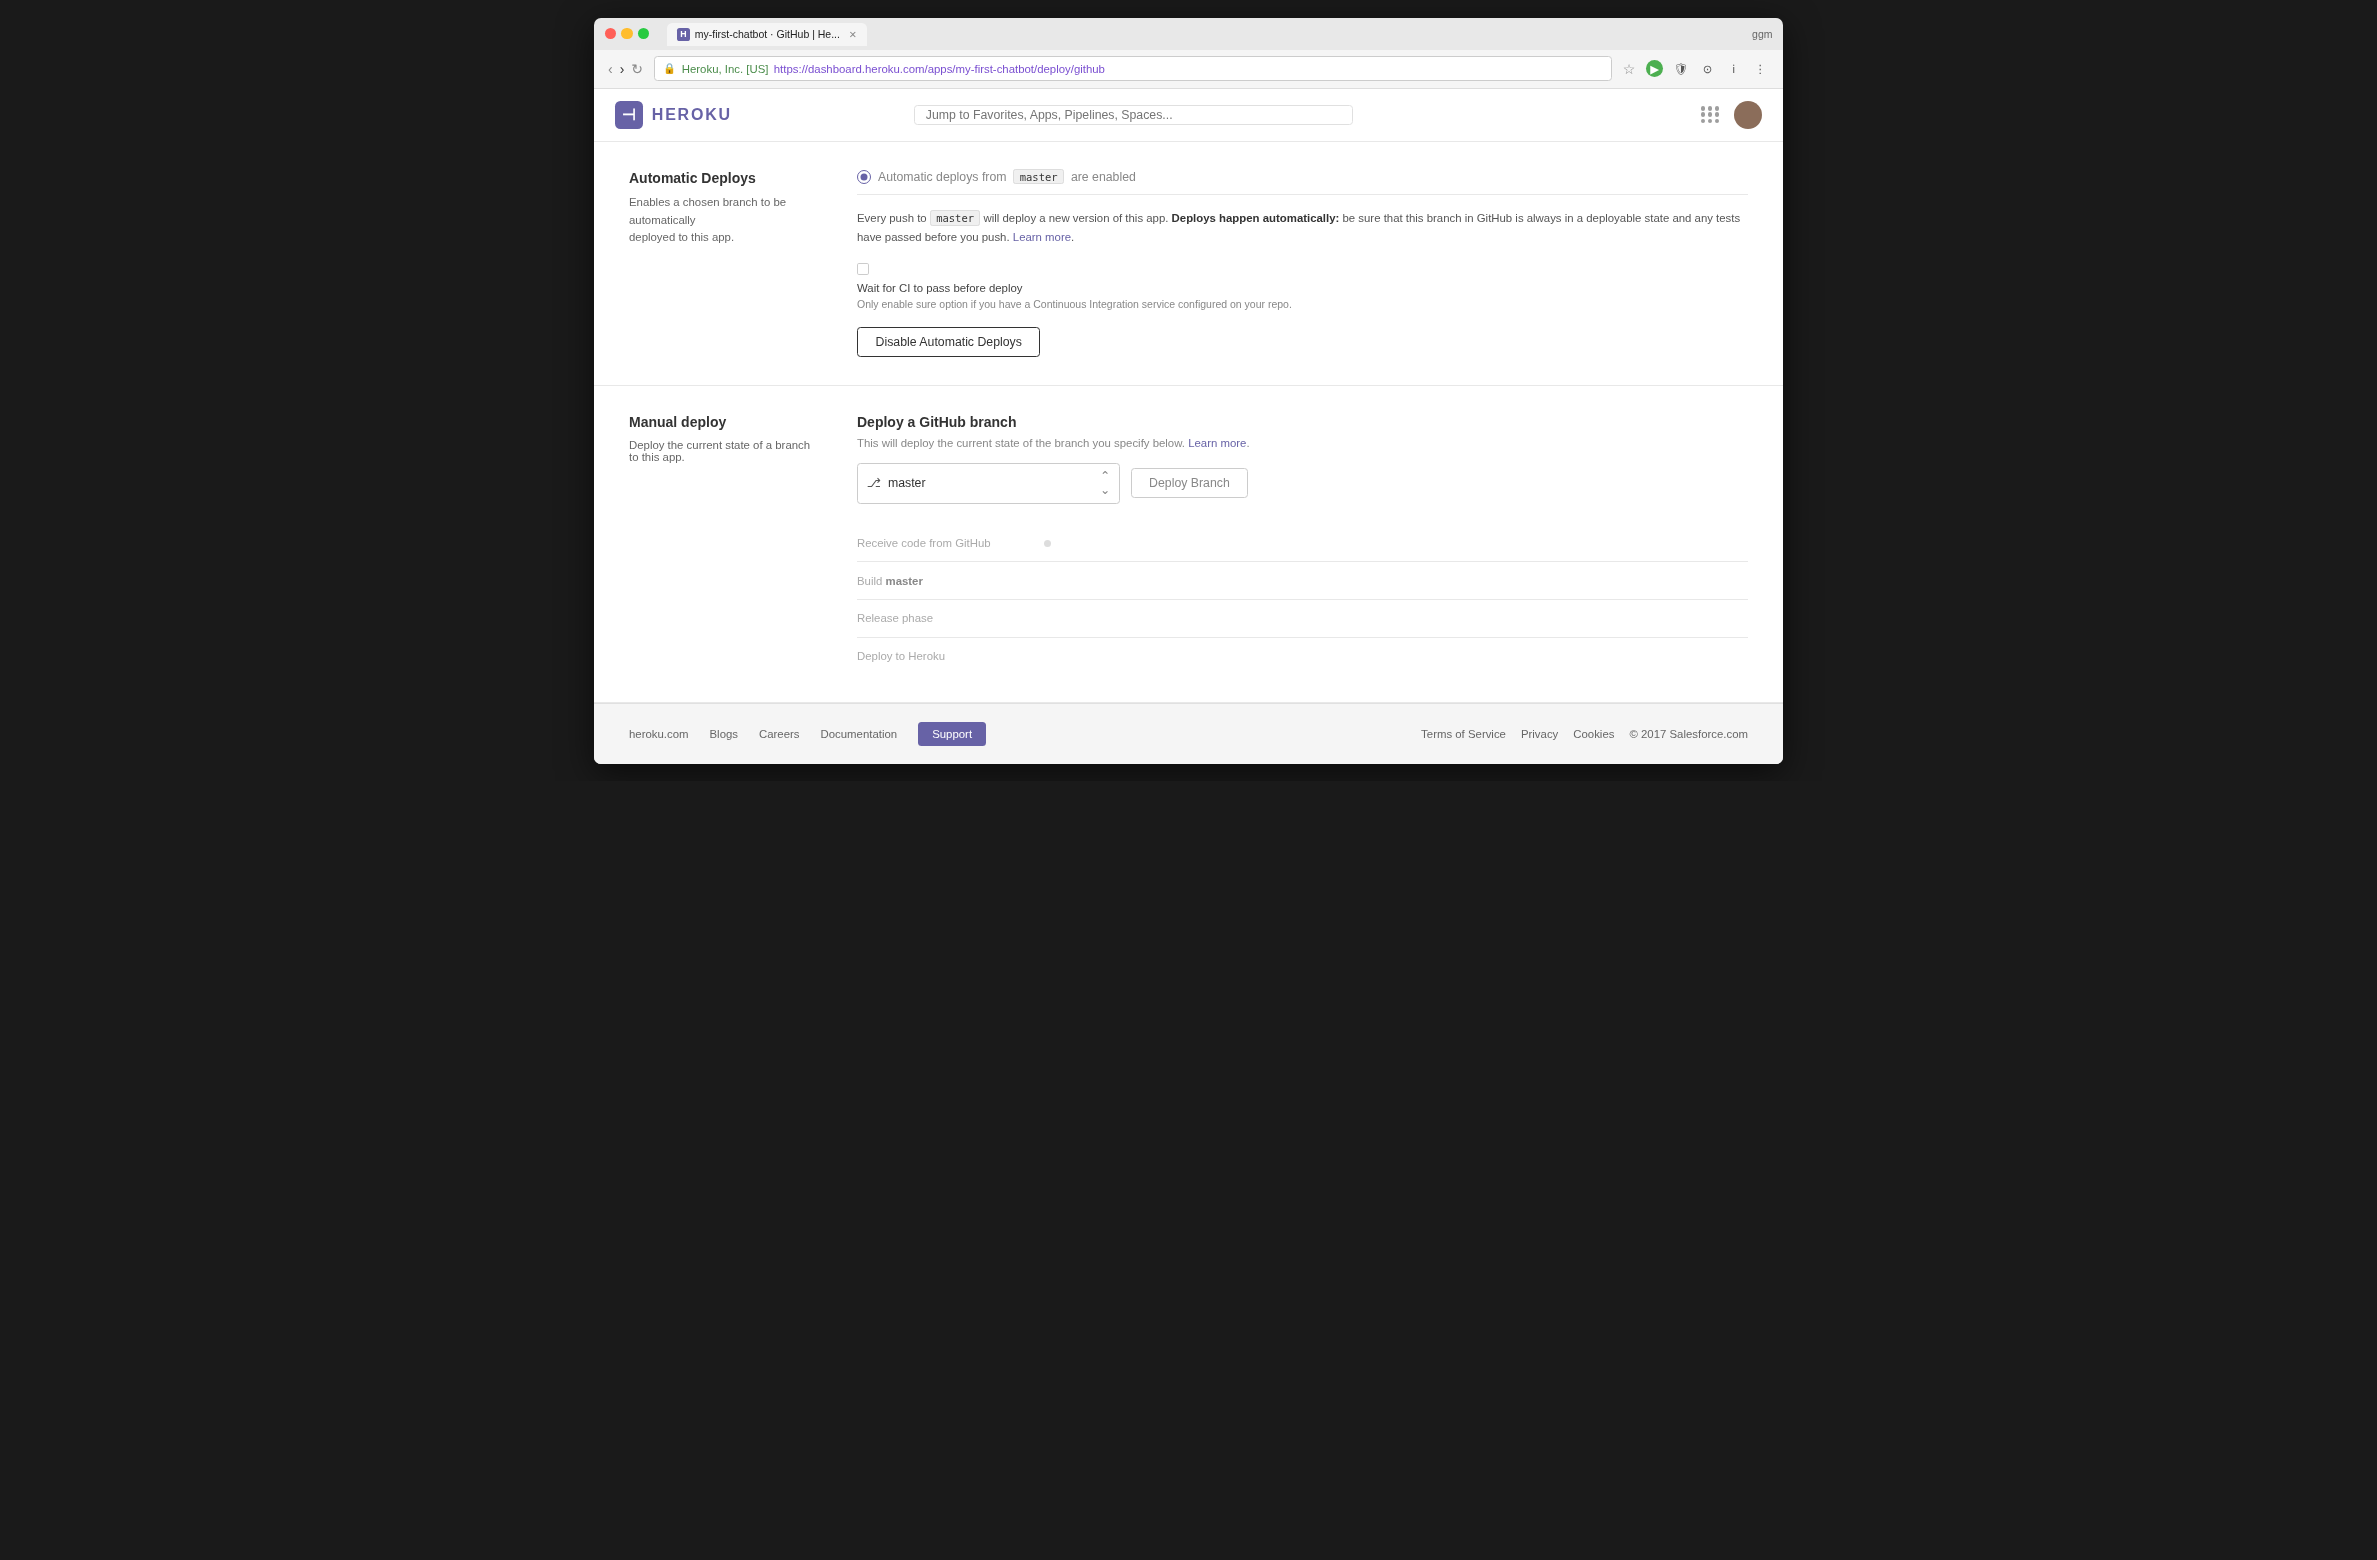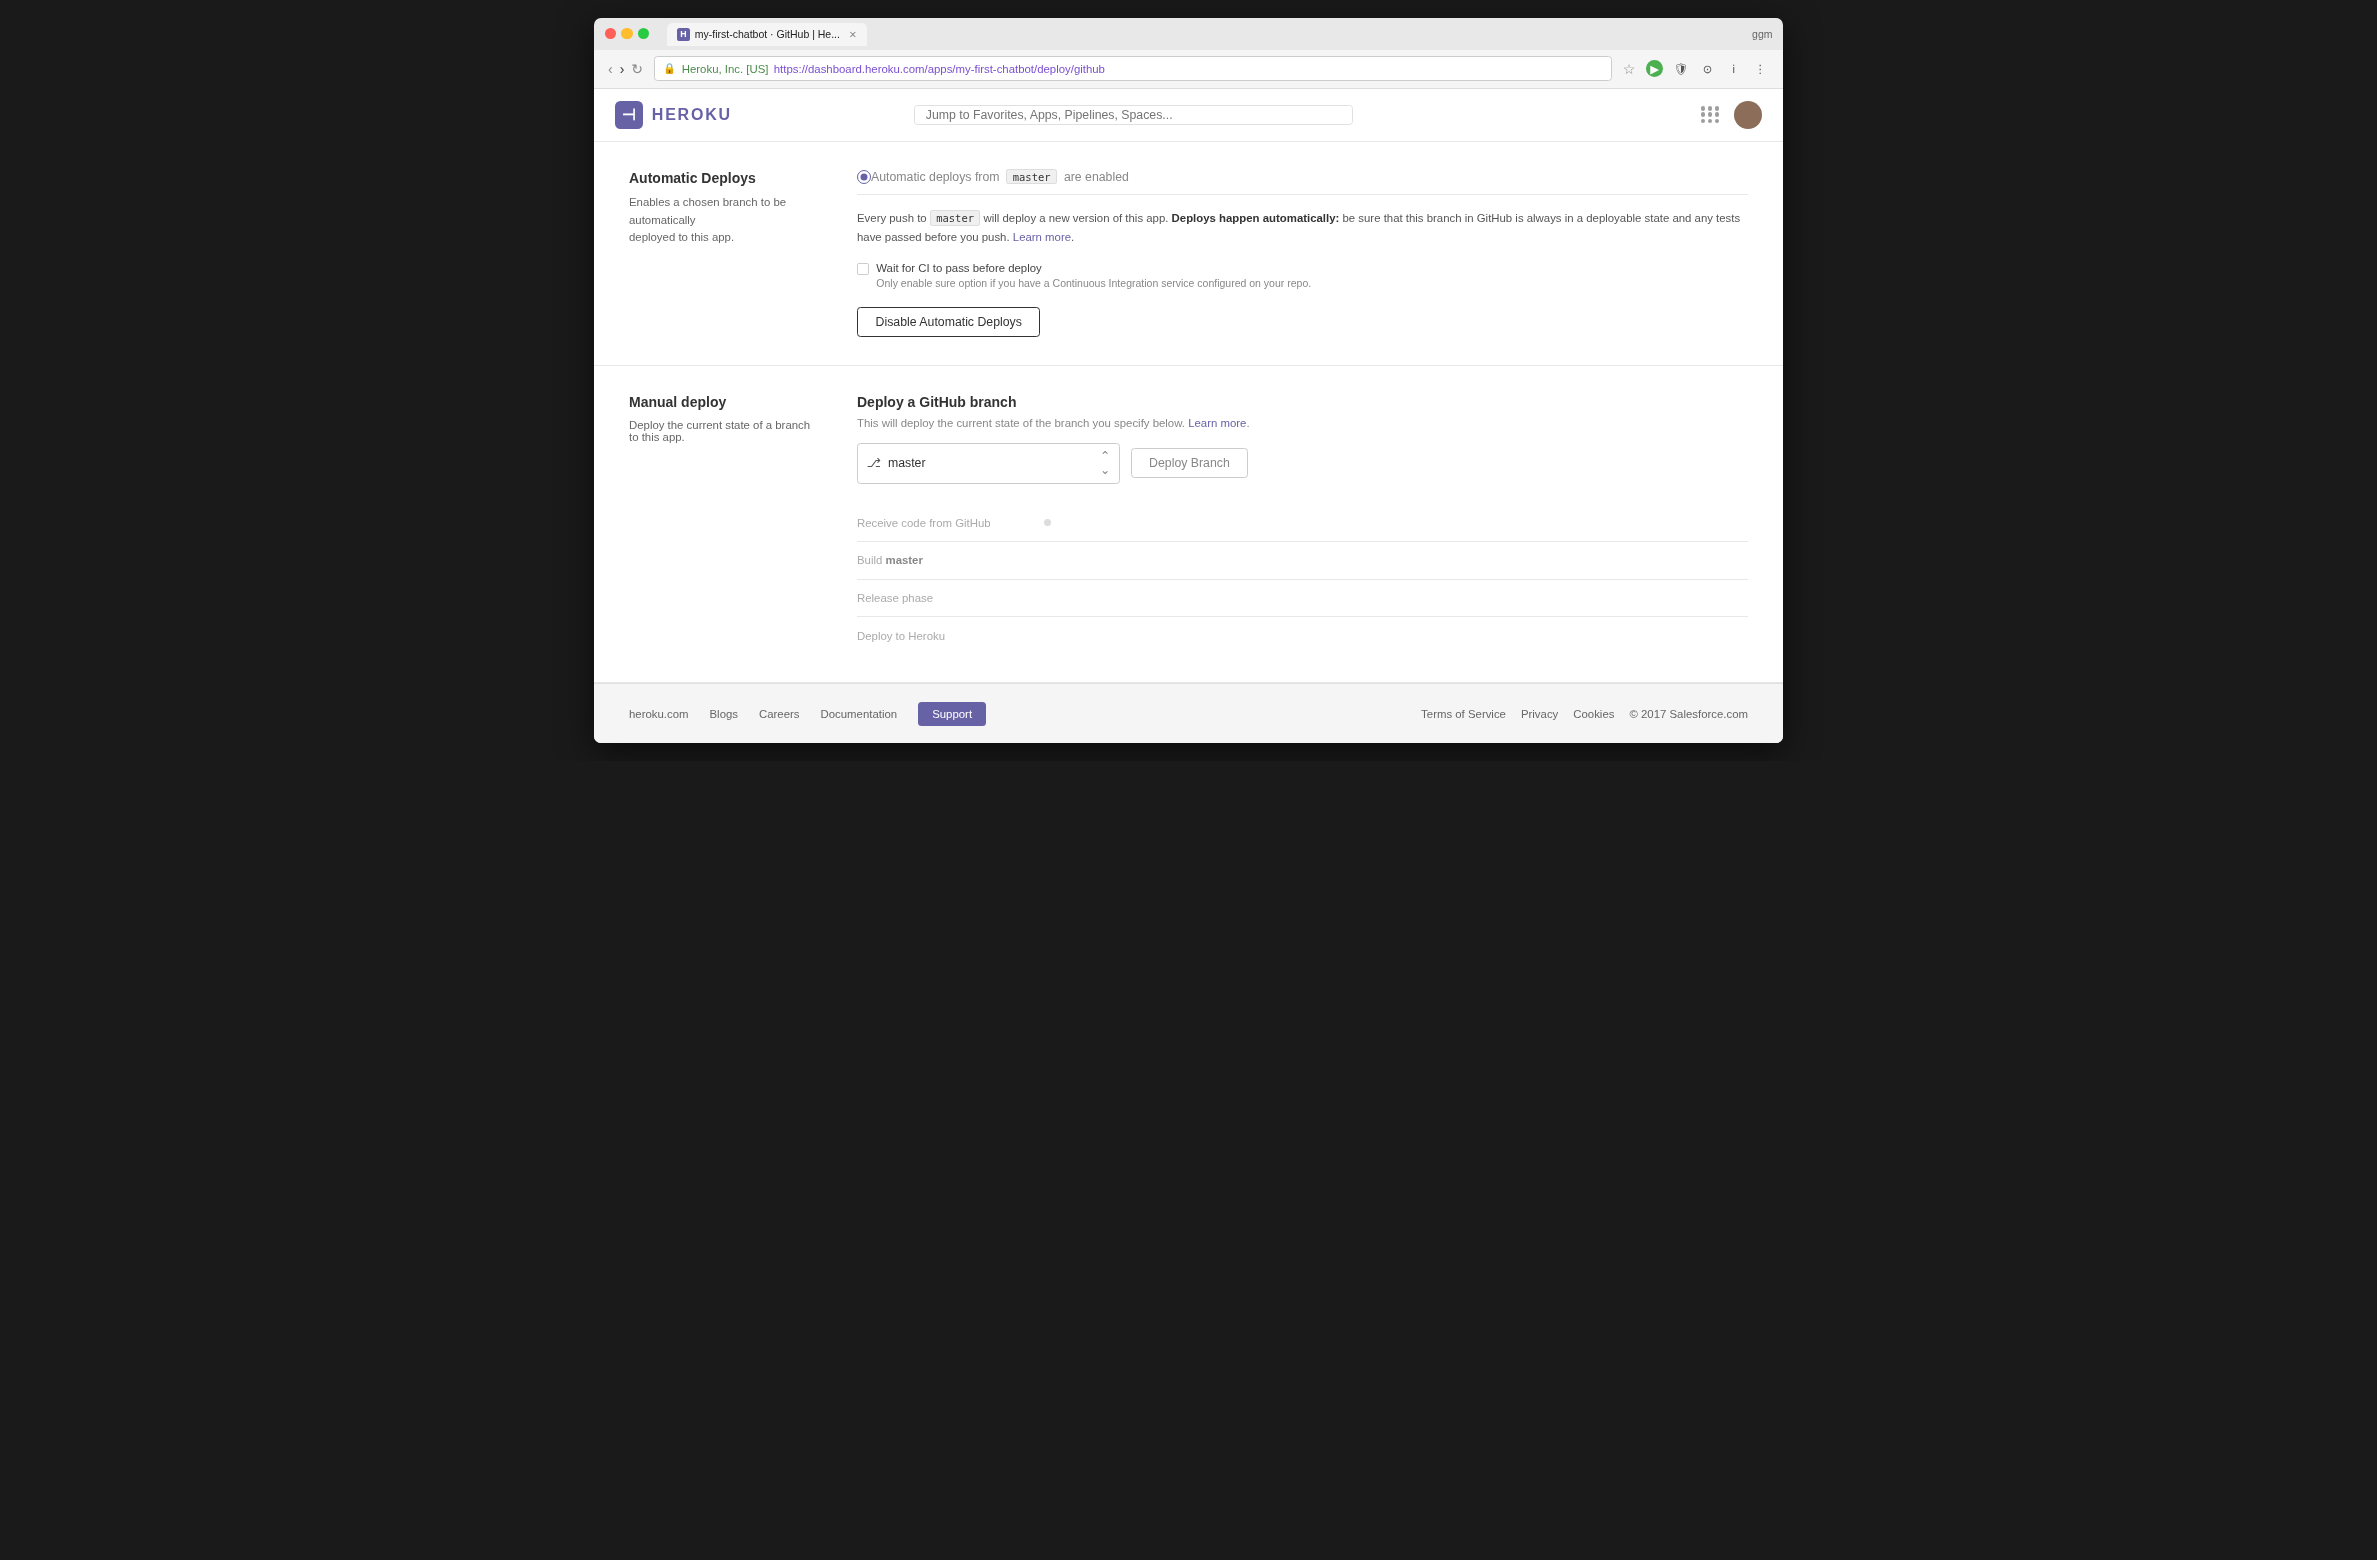--- a/index.html
+++ b/index.html
@@ -270,20 +270,21 @@
     }
 
     .section-right {
       flex: 1;
     }
 
     
     .auto-deploy-header {
       display: flex;
       align-items: center;
+      gap: 7px;
       margin-bottom: 14px;
       padding-bottom: 10.5px;
       border-bottom: 0.9px solid #e8e8e8;
     }
 
     .radio-indicator {
       width: 14px;
       height: 14px;
       border-radius: 50%;
       border: 1.8px solid #6762a6;
@@ -332,20 +333,21 @@
     .deploy-info a {
       color: #6762a6;
       text-decoration: none;
     }
 
     .ci-checkbox-row {
       display: flex;
       align-items: flex-start;
       gap: 7px;
       margin-bottom: 17.6px;
+      flex-direction: column;
     }
 
     .ci-checkbox {
       width: 12.3px;
       height: 12.3px;
       border: 0.9px solid #ccc;
       border-radius: 1.8px;
       background: white;
       flex-shrink: 0;
       margin-top: 0.9px;

